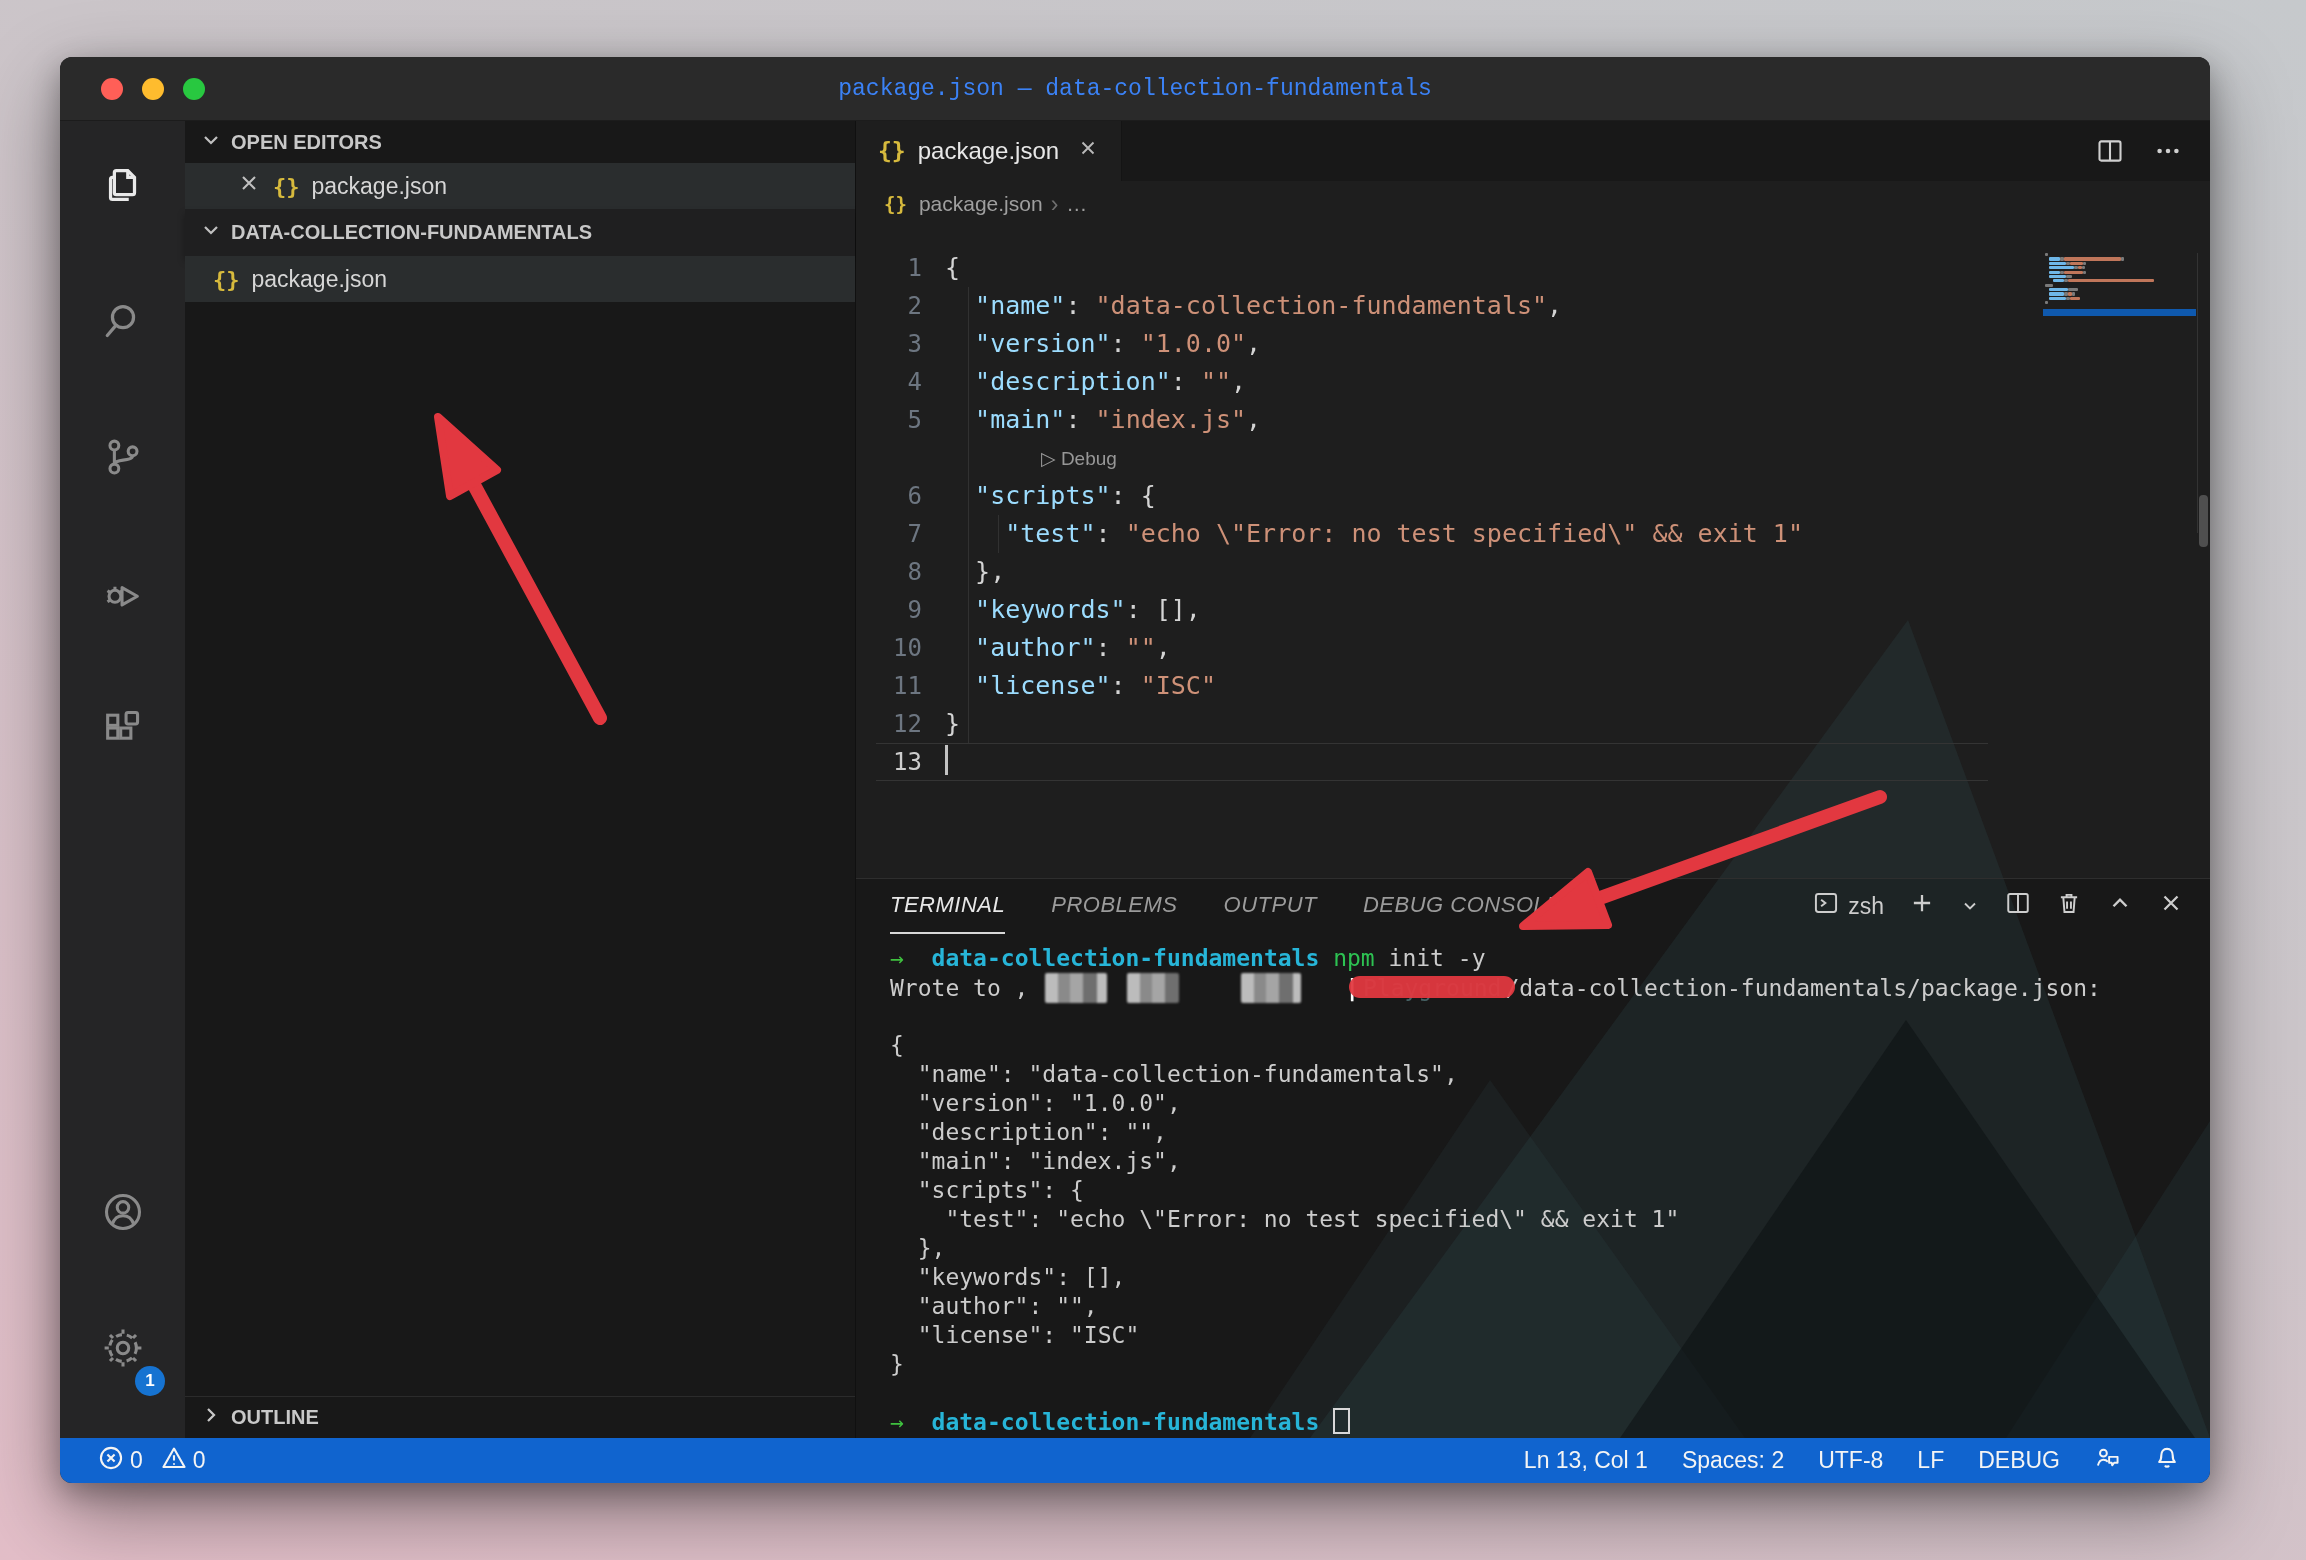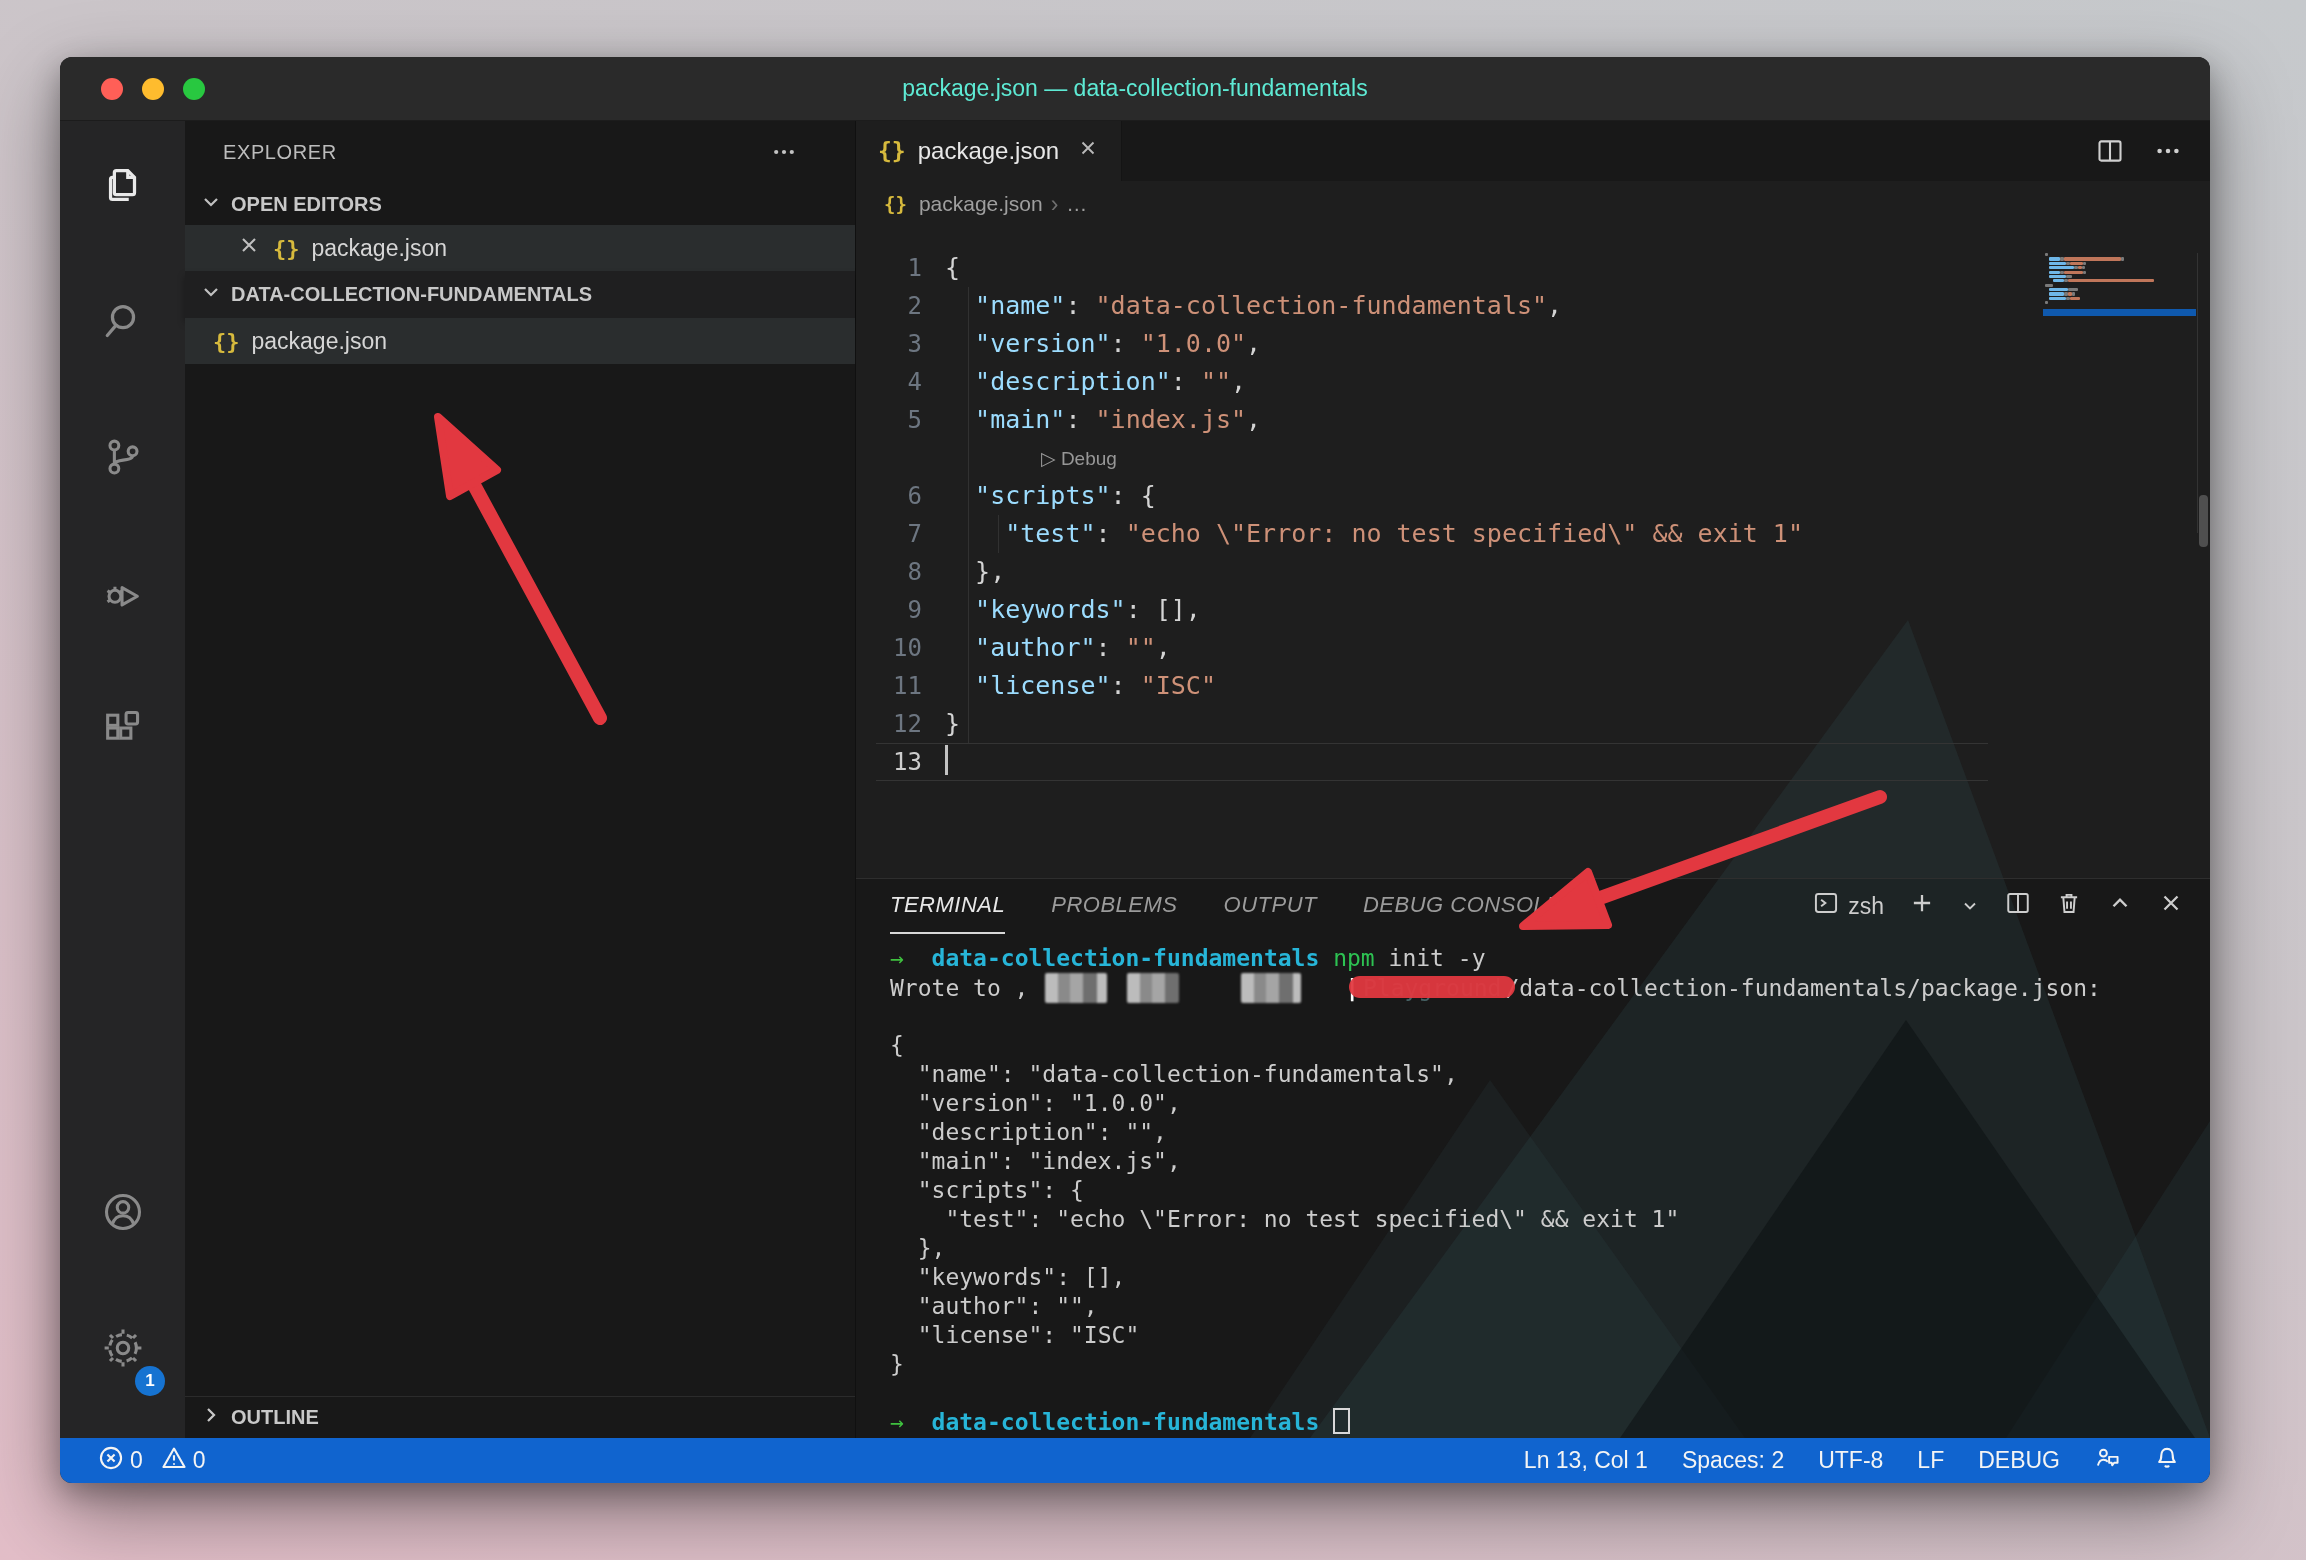--- a/index.html
+++ b/index.html
@@ -12,21 +12,21 @@
   .window {
     position:absolute; left:60px; top:57px; width:2150px; height:1426px;
     border-radius:12px; overflow:hidden; background:#1e1e1e;
     box-shadow: 0 30px 80px rgba(0,0,0,.4), 0 10px 30px rgba(0,0,0,.3);
   }
   
   .titlebar { height:64px; background:#2a2a2a; display:flex; align-items:center; position:relative; border-bottom:1px solid #1c1c1c;}
   .lights { display:flex; gap:19px; padding-left:41px; }
   .light { width:22px; height:22px; border-radius:50%; }
   .light.r { background:#ff5f57; } .light.y { background:#febc2e; } .light.g { background:#28c840; }
-  .wtitle { position:absolute; left:0; right:0; text-align:center; color:#5eead4; font-size:23px; }
+  .wtitle { position:absolute; left:0; right:0; text-align:center; color:#3b82f6; font-size:23px;font-family:Liberation Mono, monospace; }
   
   .wbody { display:flex; height:1317px; }
   .activity { width:125px; background:#252526; display:flex; flex-direction:column; align-items:center; padding-top:18px; }
   .act-item { width:125px; height:96px; margin-bottom:40px; display:flex; align-items:center; justify-content:center; color:#8a8a8a; position:relative; cursor:pointer;}
   .act-item svg { width:46px; height:46px; }
   .act-item.active { color:#e9e9e9; }
   .act-spacer { flex:1; }
   .act-badge { position:absolute; right:20px; bottom:2px; min-width:30px; height:30px; border-radius:15px; background:#1673d1; color:#fff; font-size:17px; font-weight:bold; display:flex; align-items:center; justify-content:center; }
   
   .sidebar { width:671px; background:#181818; display:flex; flex-direction:column; color:#d5d5d5; border-right:1px solid #101010; }
@@ -182,30 +182,20 @@
                   <circle cx="12" cy="12" r="3"></circle>
                   <circle cx="12" cy="12" r="7" stroke-dasharray="3.2 2.6"></circle>
                   <path d="M12 4.6v-2.2M12 21.6v-2.2M19.4 12h2.2M2.4 12h2.2M17.2 6.8l1.6-1.6M5.2 18.8l1.6-1.6M17.2 17.2l1.6 1.6M5.2 5.2l1.6 1.6"></path>
                 </svg></span>
               <div class="act-badge">1</div>
             </div>
           </div>
       </div>
 
       <div class="sidebar">
-        <div class="sb-header">
-          <span>EXPLORER</span>
-          <span class="icon-btn">
-              <svg viewBox="0 0 16 16" fill="currentColor">
-                <circle cx="3.2" cy="8" r="1.3"></circle>
-                <circle cx="8" cy="8" r="1.3"></circle>
-                <circle cx="12.8" cy="8" r="1.3"></circle>
-              </svg>
-            </span>
-        </div>
         <div class="sb-sec">
           <span><svg viewBox="0 0 16 16" fill="none" stroke="currentColor" stroke-width="1.5">
                 <path d="M4 6l4 4 4-4"></path>
               </svg></span>
           <span>OPEN EDITORS</span>
         </div>
         <div class="sb-row selected">
           <span class="close"><svg viewBox="0 0 16 16" fill="none" stroke="currentColor" stroke-width="1.4">
                 <path d="M4 4l8 8M12 4l-8 8"></path>
               </svg></span>

